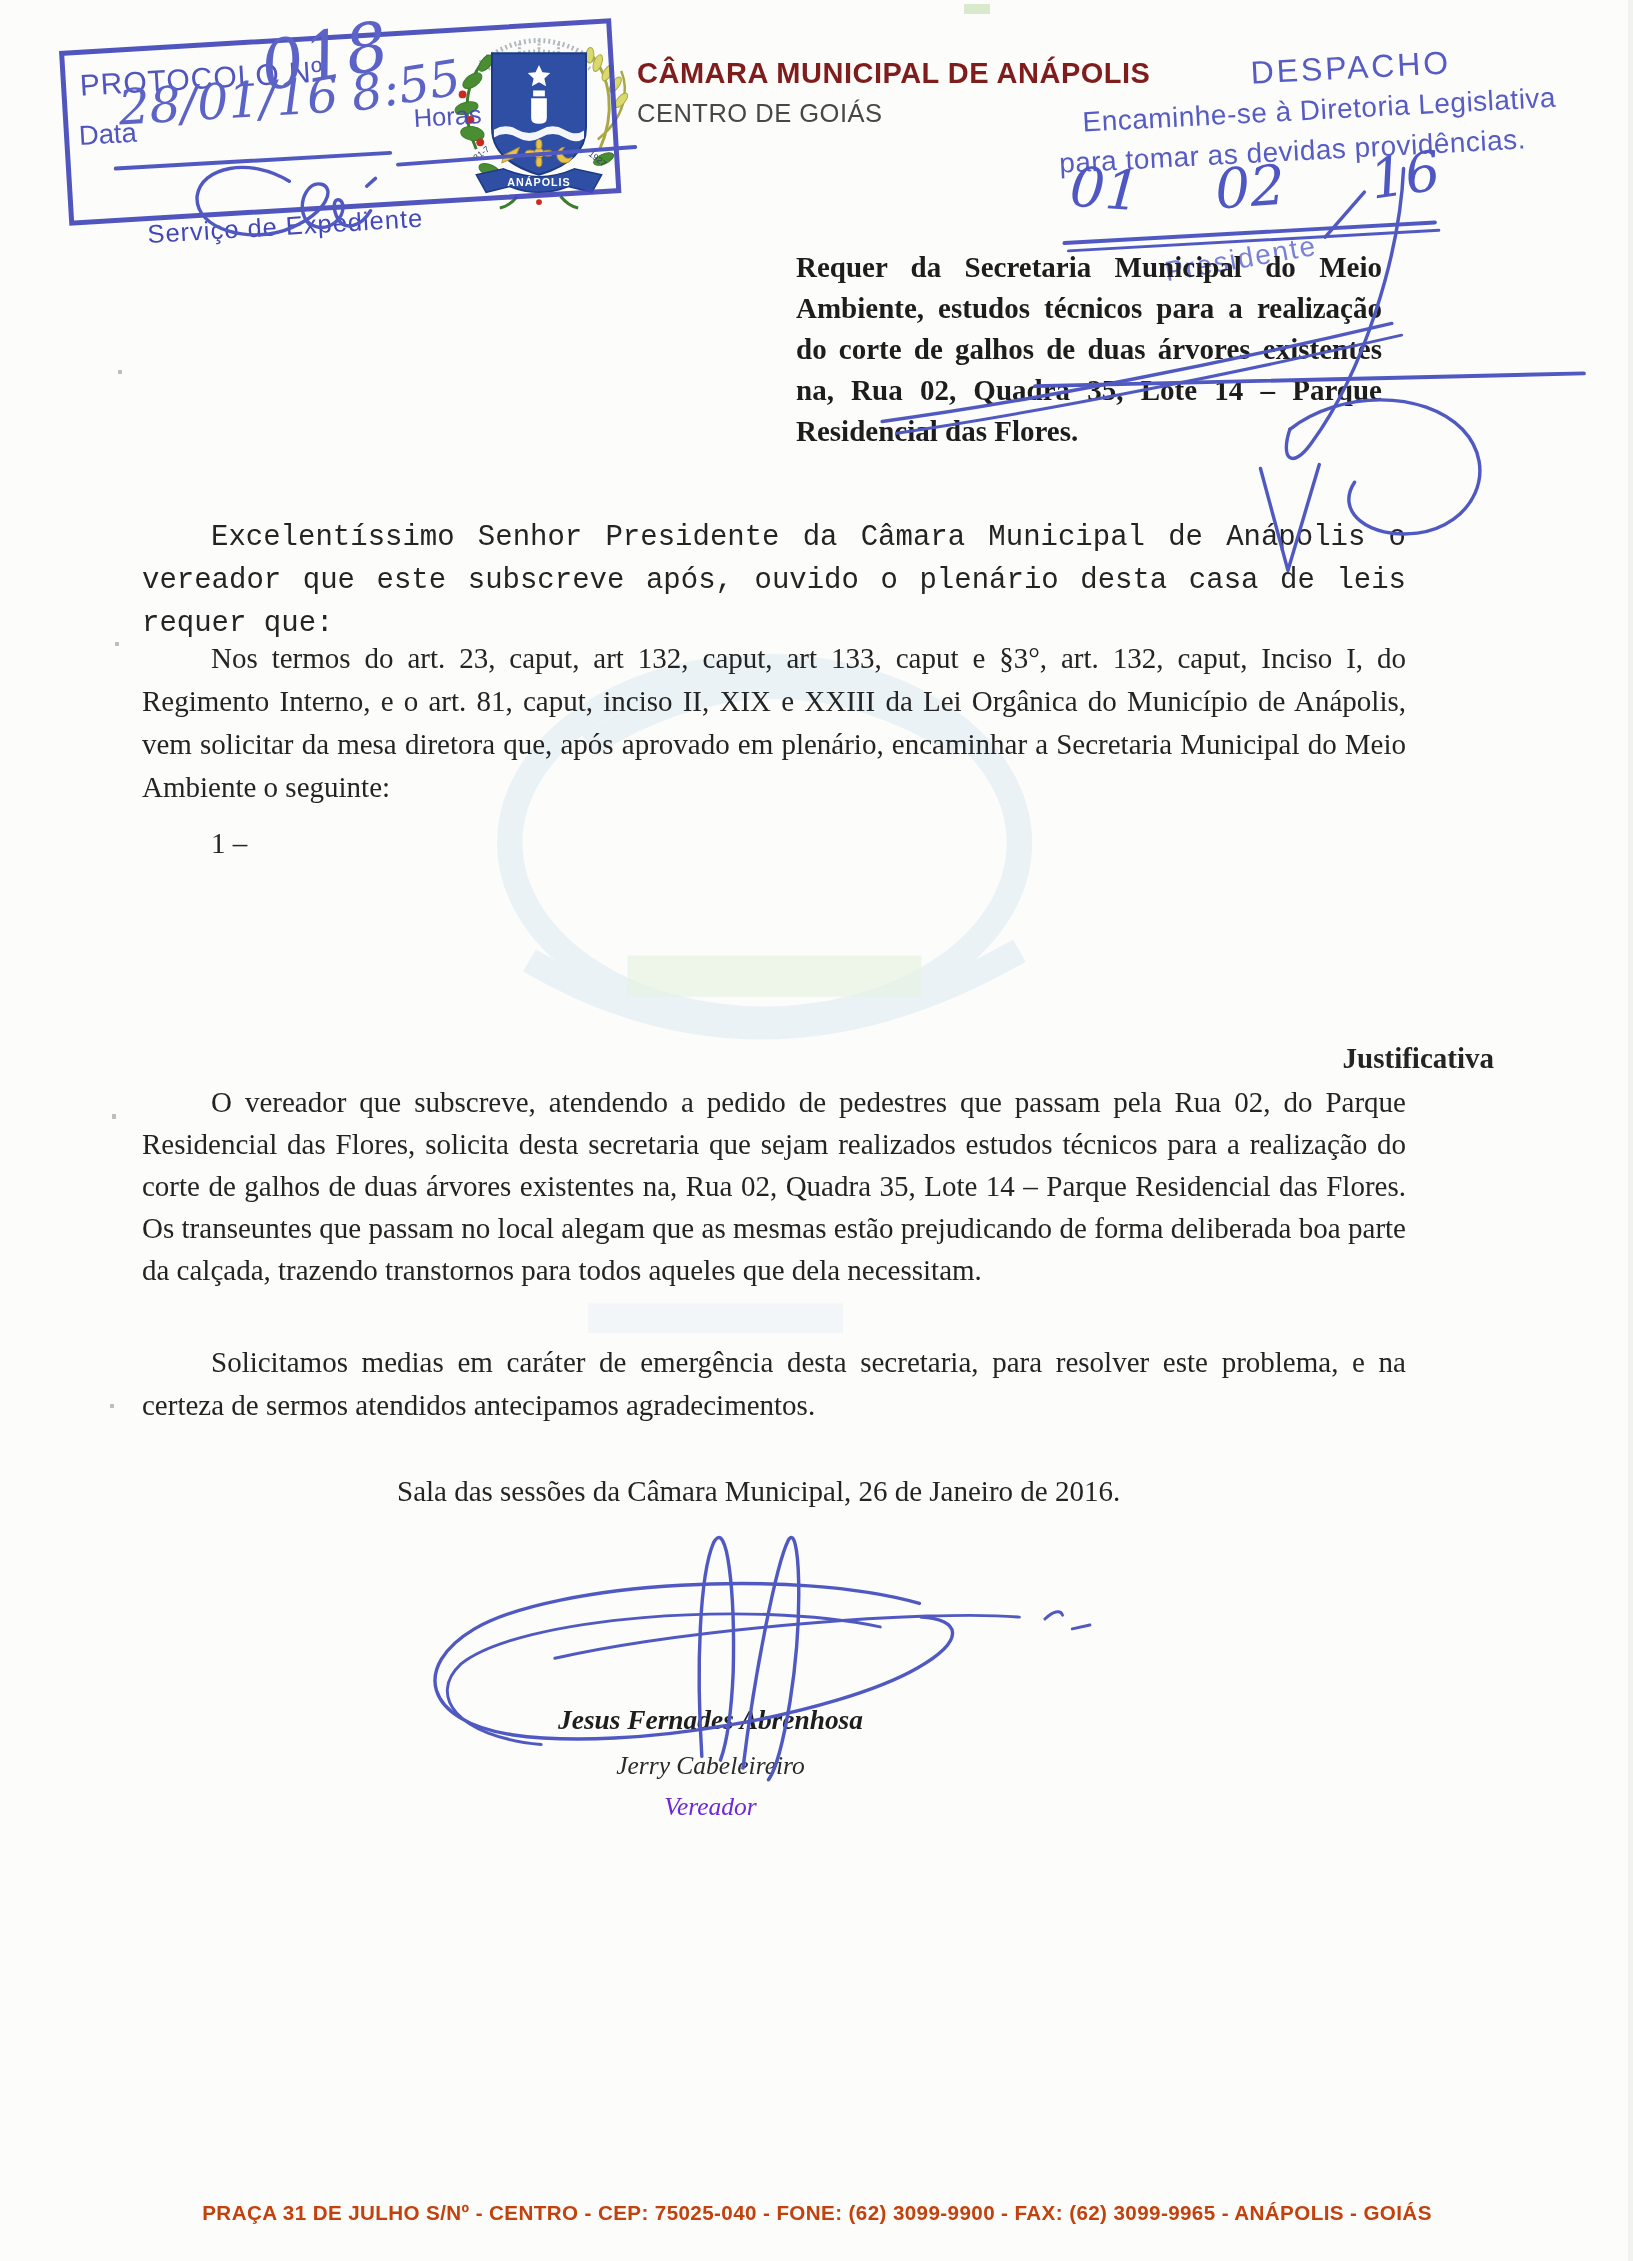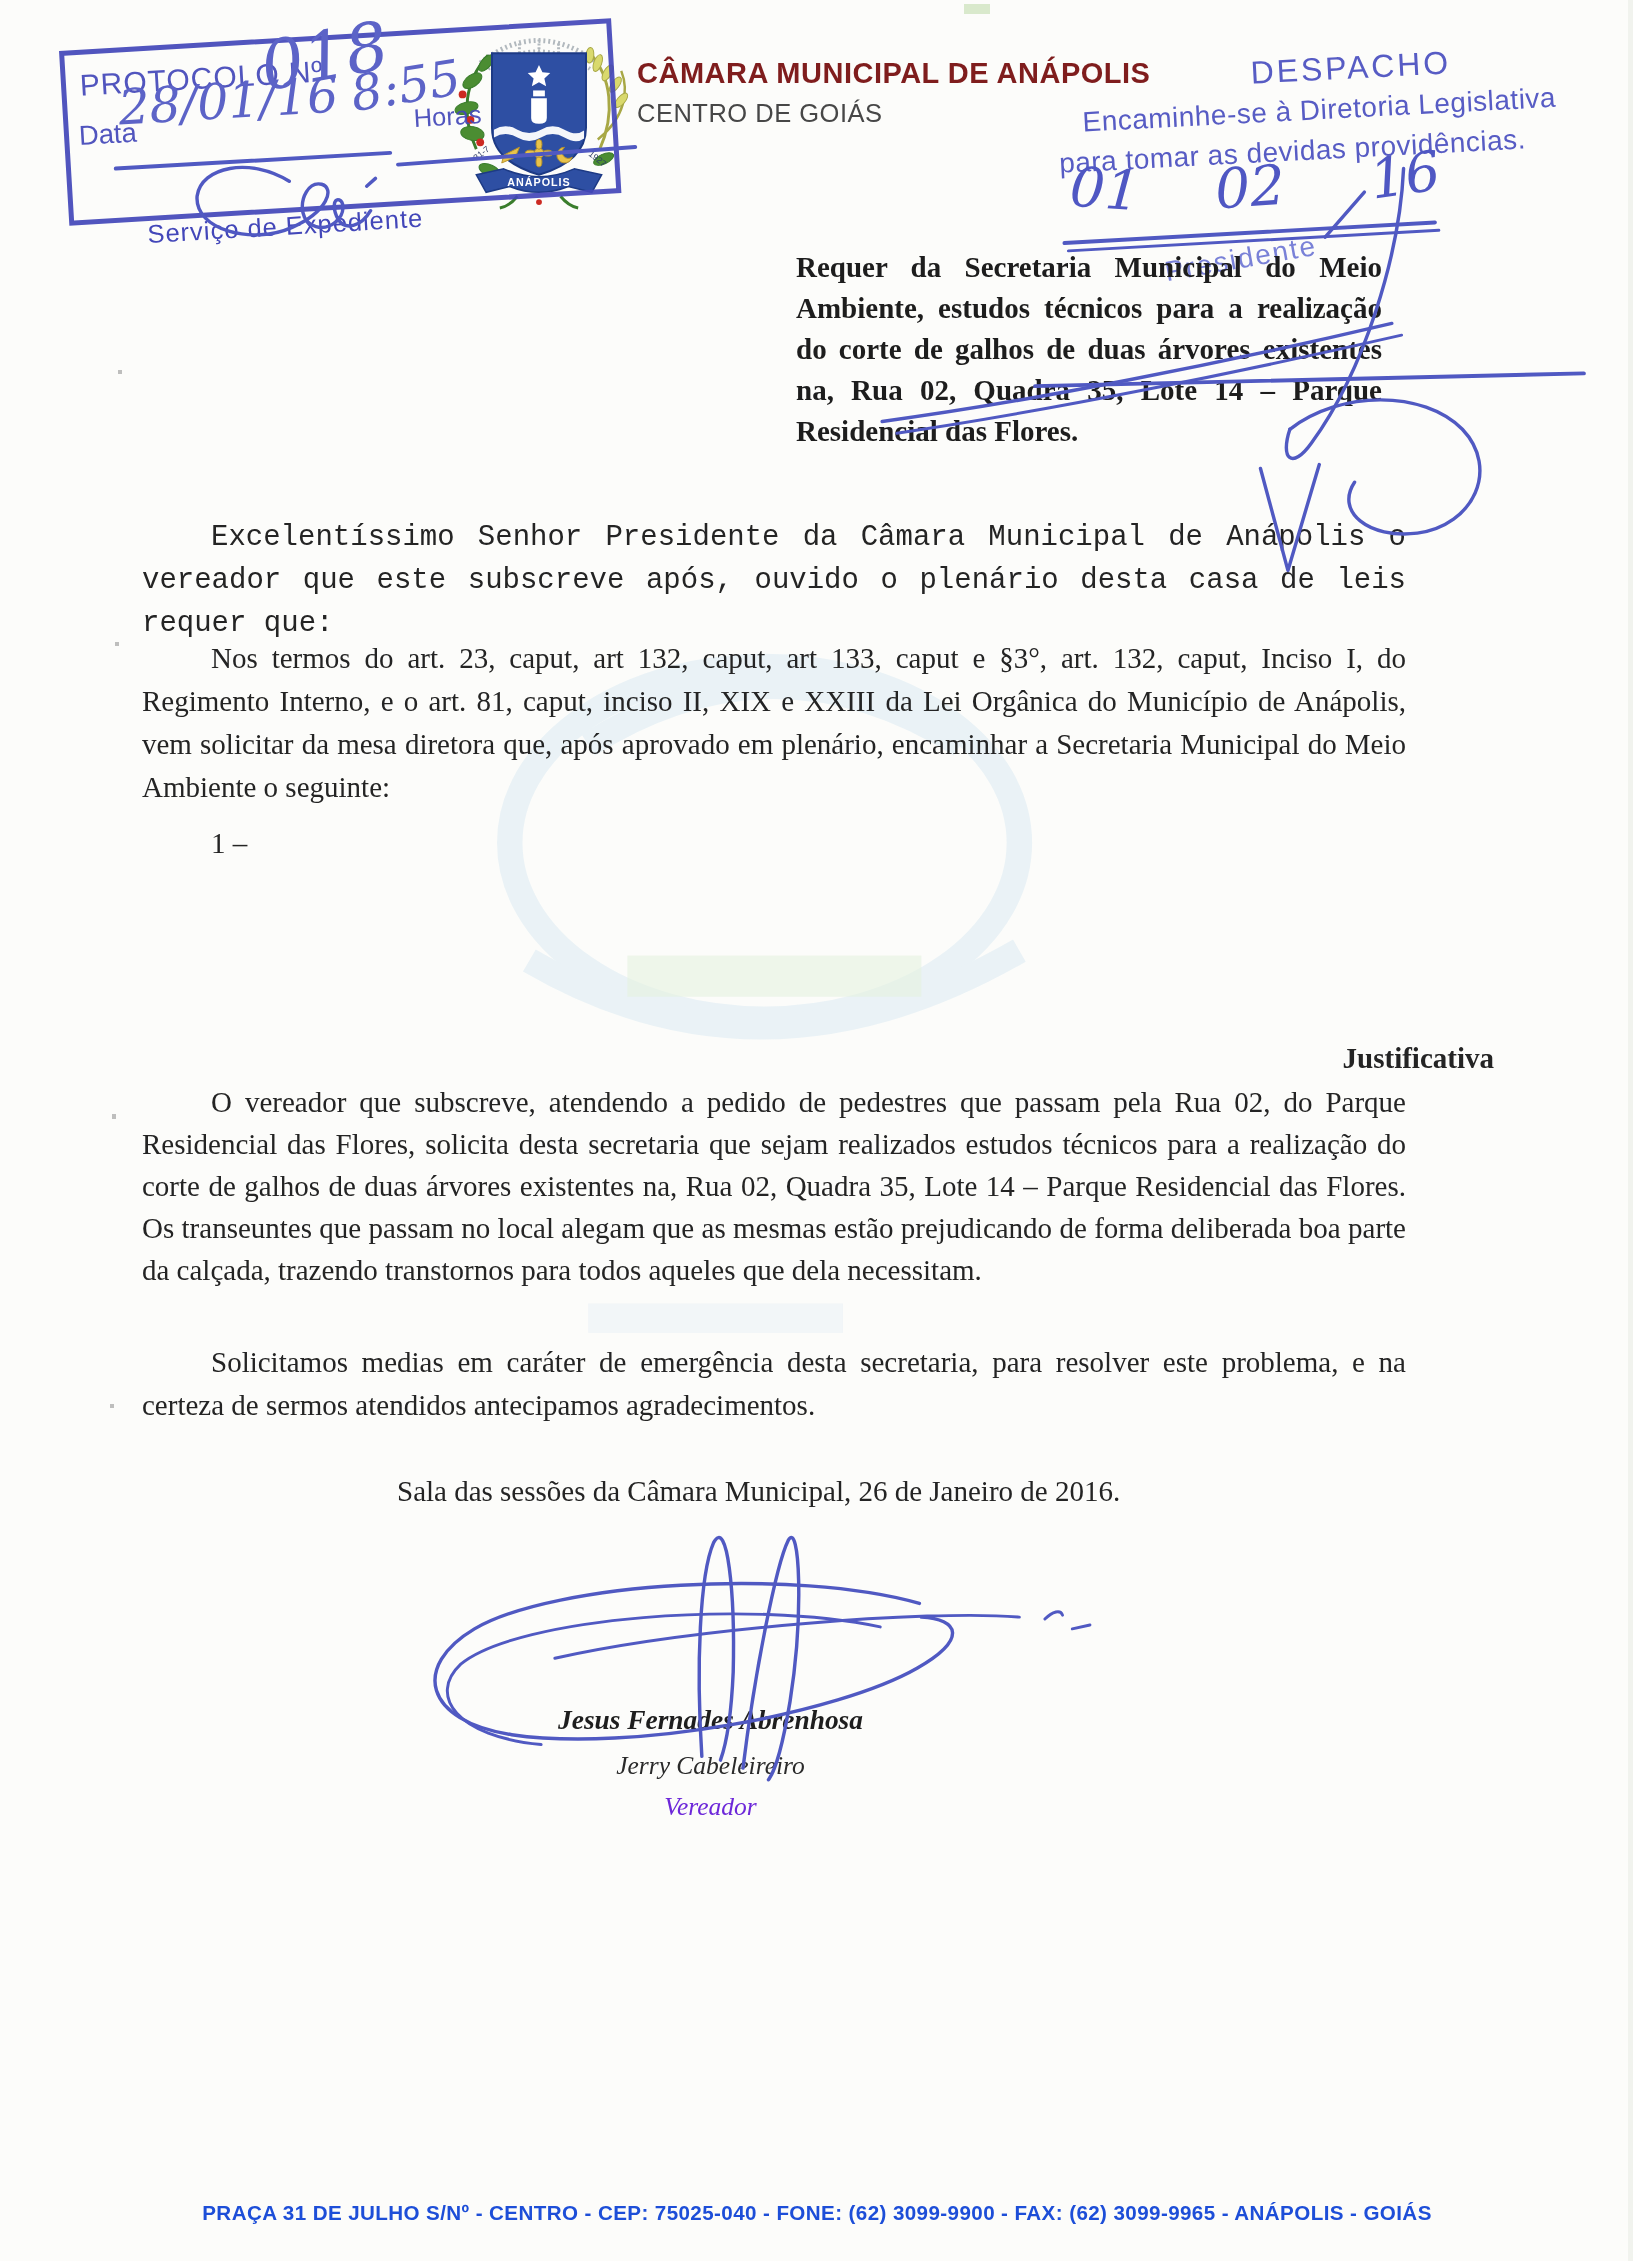--- a/index.html
+++ b/index.html
@@ -90,21 +90,21 @@
               font-weight:bold; font-style:italic; font-size:27.4px; color:#1e1e1e; }
   .sig-nick { position:absolute; left:549px; top:1751px; width:323px; text-align:center;
               font-style:italic; font-size:25.5px; color:#2a2a2a; }
   .sig-role { position:absolute; left:549px; top:1792px; width:323px; text-align:center;
               font-style:italic; font-size:25.5px; color:#6d28d9; }
 
   
   .footer {
     position:absolute; left:0; top:2201px; width:1634px; text-align:center;
     font-family:"Liberation Sans","DejaVu Sans",sans-serif;
-    font-weight:bold; font-size:20.6px; letter-spacing:0.4px; color:#1d4ed8;
+    font-weight:bold; font-size:20.6px; letter-spacing:0.4px; color:#c2410c;
   }
 
   .ink-overlay { position:absolute; left:0; top:0; pointer-events:none; }
 </style>
 </head>
 <body>
 
 <div class="page">
 
   <div class="edge-streak"></div>

